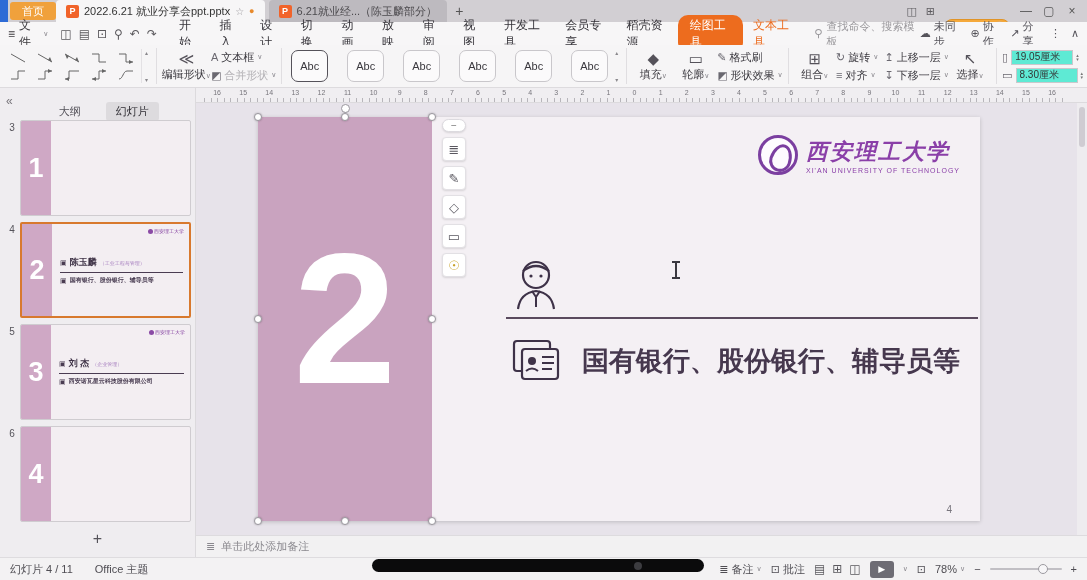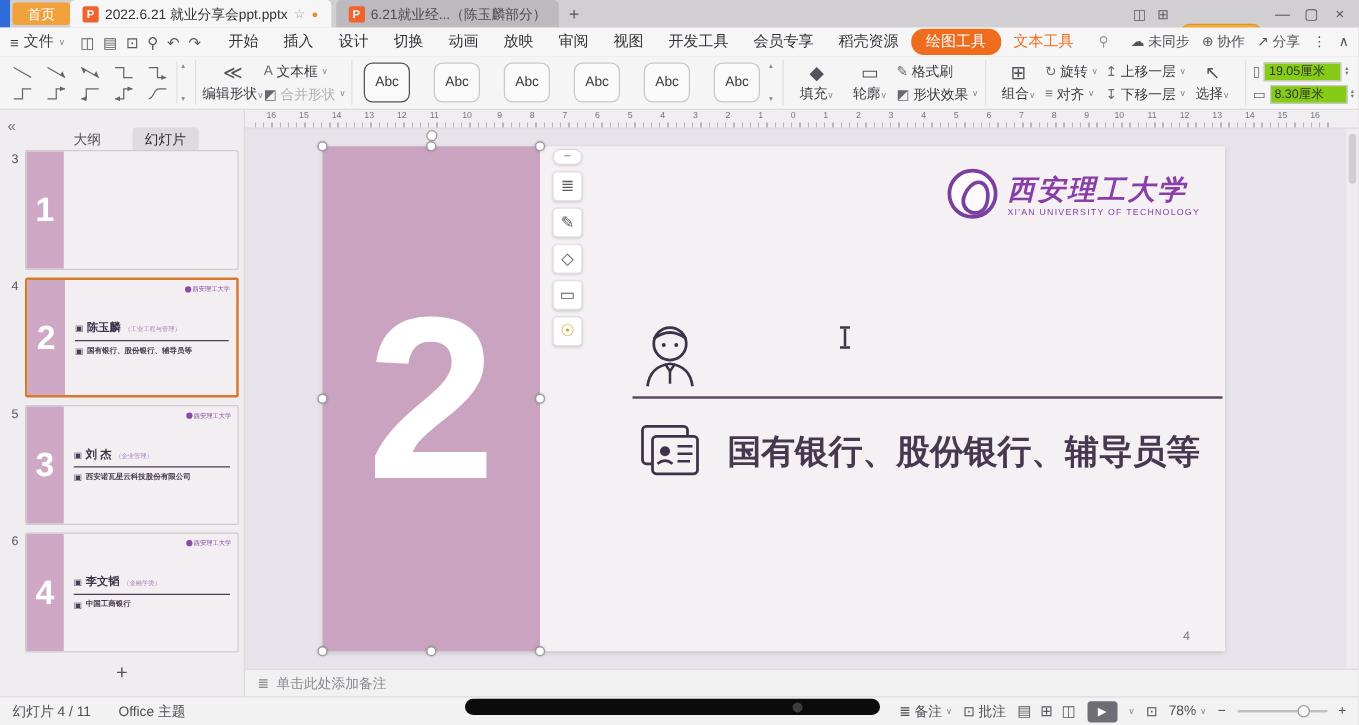--- a/index.html
+++ b/index.html
@@ -48,21 +48,21 @@
   .bb-label { white-space:nowrap; font-size:11px; }
   .stack2 { display:flex; flex-direction:column; justify-content:center; gap:3px; height:40px; }
   .small-btn { display:flex; align-items:center; gap:3px; font-size:11px; color:#3c3a40; white-space:nowrap; }
   .small-btn.disabled { color:#b3b1b5; }
   .sb-icon { font-size:11px; color:#6a6870; }
   .abc-gallery { display:flex; gap:19px; align-items:center; margin:0 4px; }
   .abc-cell { width:37px; height:32px; border:1px solid #c9c7cb; border-radius:7px; background:#fbfafb; display:flex; align-items:center; justify-content:center; font-size:11px; color:#3a383e; }
   .abc-cell.sel { border:1.5px solid #55525a; }
   .dim-fields { display:flex; flex-direction:column; gap:3px; justify-content:center; }
   .dim-row { display:flex; align-items:center; gap:3px; }
-  .dim-row input { width:62px; height:15px; font-size:10px; border:1px solid #cac8cc; background:#84cc16; padding:0 3px; color:#333; }
+  .dim-row input { width:62px; height:15px; font-size:10px; border:1px solid #cac8cc; background:#5eead4; padding:0 3px; color:#333; }
   .spin { display:flex; flex-direction:column; font-size:5px; color:#777; line-height:4px; }
 
   
   .main { position:absolute; left:0; top:88px; width:1087px; height:469px; }
 
   
   .sidebar { position:absolute; left:0; top:0; width:196px; height:469px; background:#efedf0; border-right:1px solid #dcdadd; }
   .side-head { display:flex; align-items:center; height:26px; padding:0 6px; gap:6px; }
   .collapse { color:#77757a; font-size:12px; }
   .side-tabs { flex:1; display:flex; justify-content:center; gap:15px; font-size:11px;margin-top:20px; }
@@ -195,20 +195,21 @@
       <span class="menu-item">审阅</span>
       <span class="menu-item">视图</span>
       <span class="menu-item">开发工具</span>
       <span class="menu-item">会员专享</span>
       <span class="menu-item">稻壳资源</span>
       <span class="pill-active">绘图工具</span>
       <span class="text-tools">文本工具</span>
     </div>
     <div class="searchbox">
       <span>⚲</span>
+      <span>查找命令、搜索模板</span>
     </div>
     <div class="menu-right">
       <span class="mr-item">
         <span>☁</span>
         <span>未同步</span>
       </span>
       <span class="mr-item">
         <span>⊕</span>
         <span>协作</span>
       </span>
@@ -454,35 +455,20 @@
               <span>西安诺瓦星云科技股份有限公司</span>
             </div>
           </div>
         </div>
       </div>
 
       <div class="thumb-row">
         <div class="thumb-num">6</div>
         <div class="thumb">
           <div class="t-band">4</div>
-          <div class="t-body">
-            <div class="t-logo">
-                <span class="lg-dot"></span>
-                <span>西安理工大学</span>
-              </div>
-            <div class="t-namerow">
-              <span class="t-micon">▣</span>
-              <span class="t-name">李文韬</span>
-              <span class="t-dept">（金融学类）</span>
-            </div>
-            <div class="t-line2">
-              <span class="t-micon">▣</span>
-              <span>中国工商银行</span>
-            </div>
-          </div>
         </div>
       </div>
 
       <div class="add-slide">+</div>
     </div>
 
     <div class="workarea">
       <div class="ruler">
         <div class="ruler-labels">
             <span>16</span>

